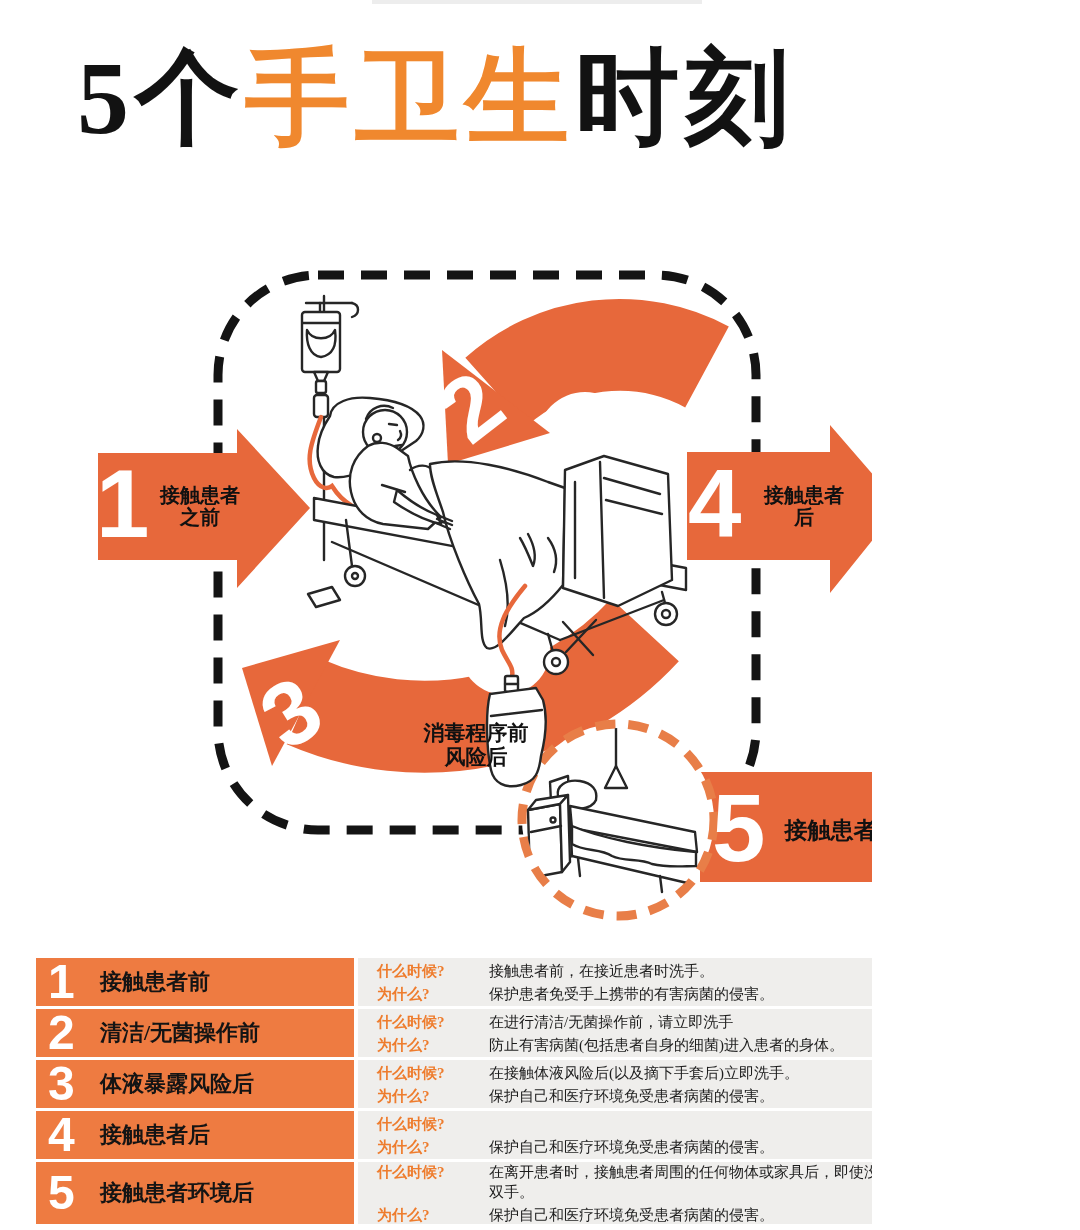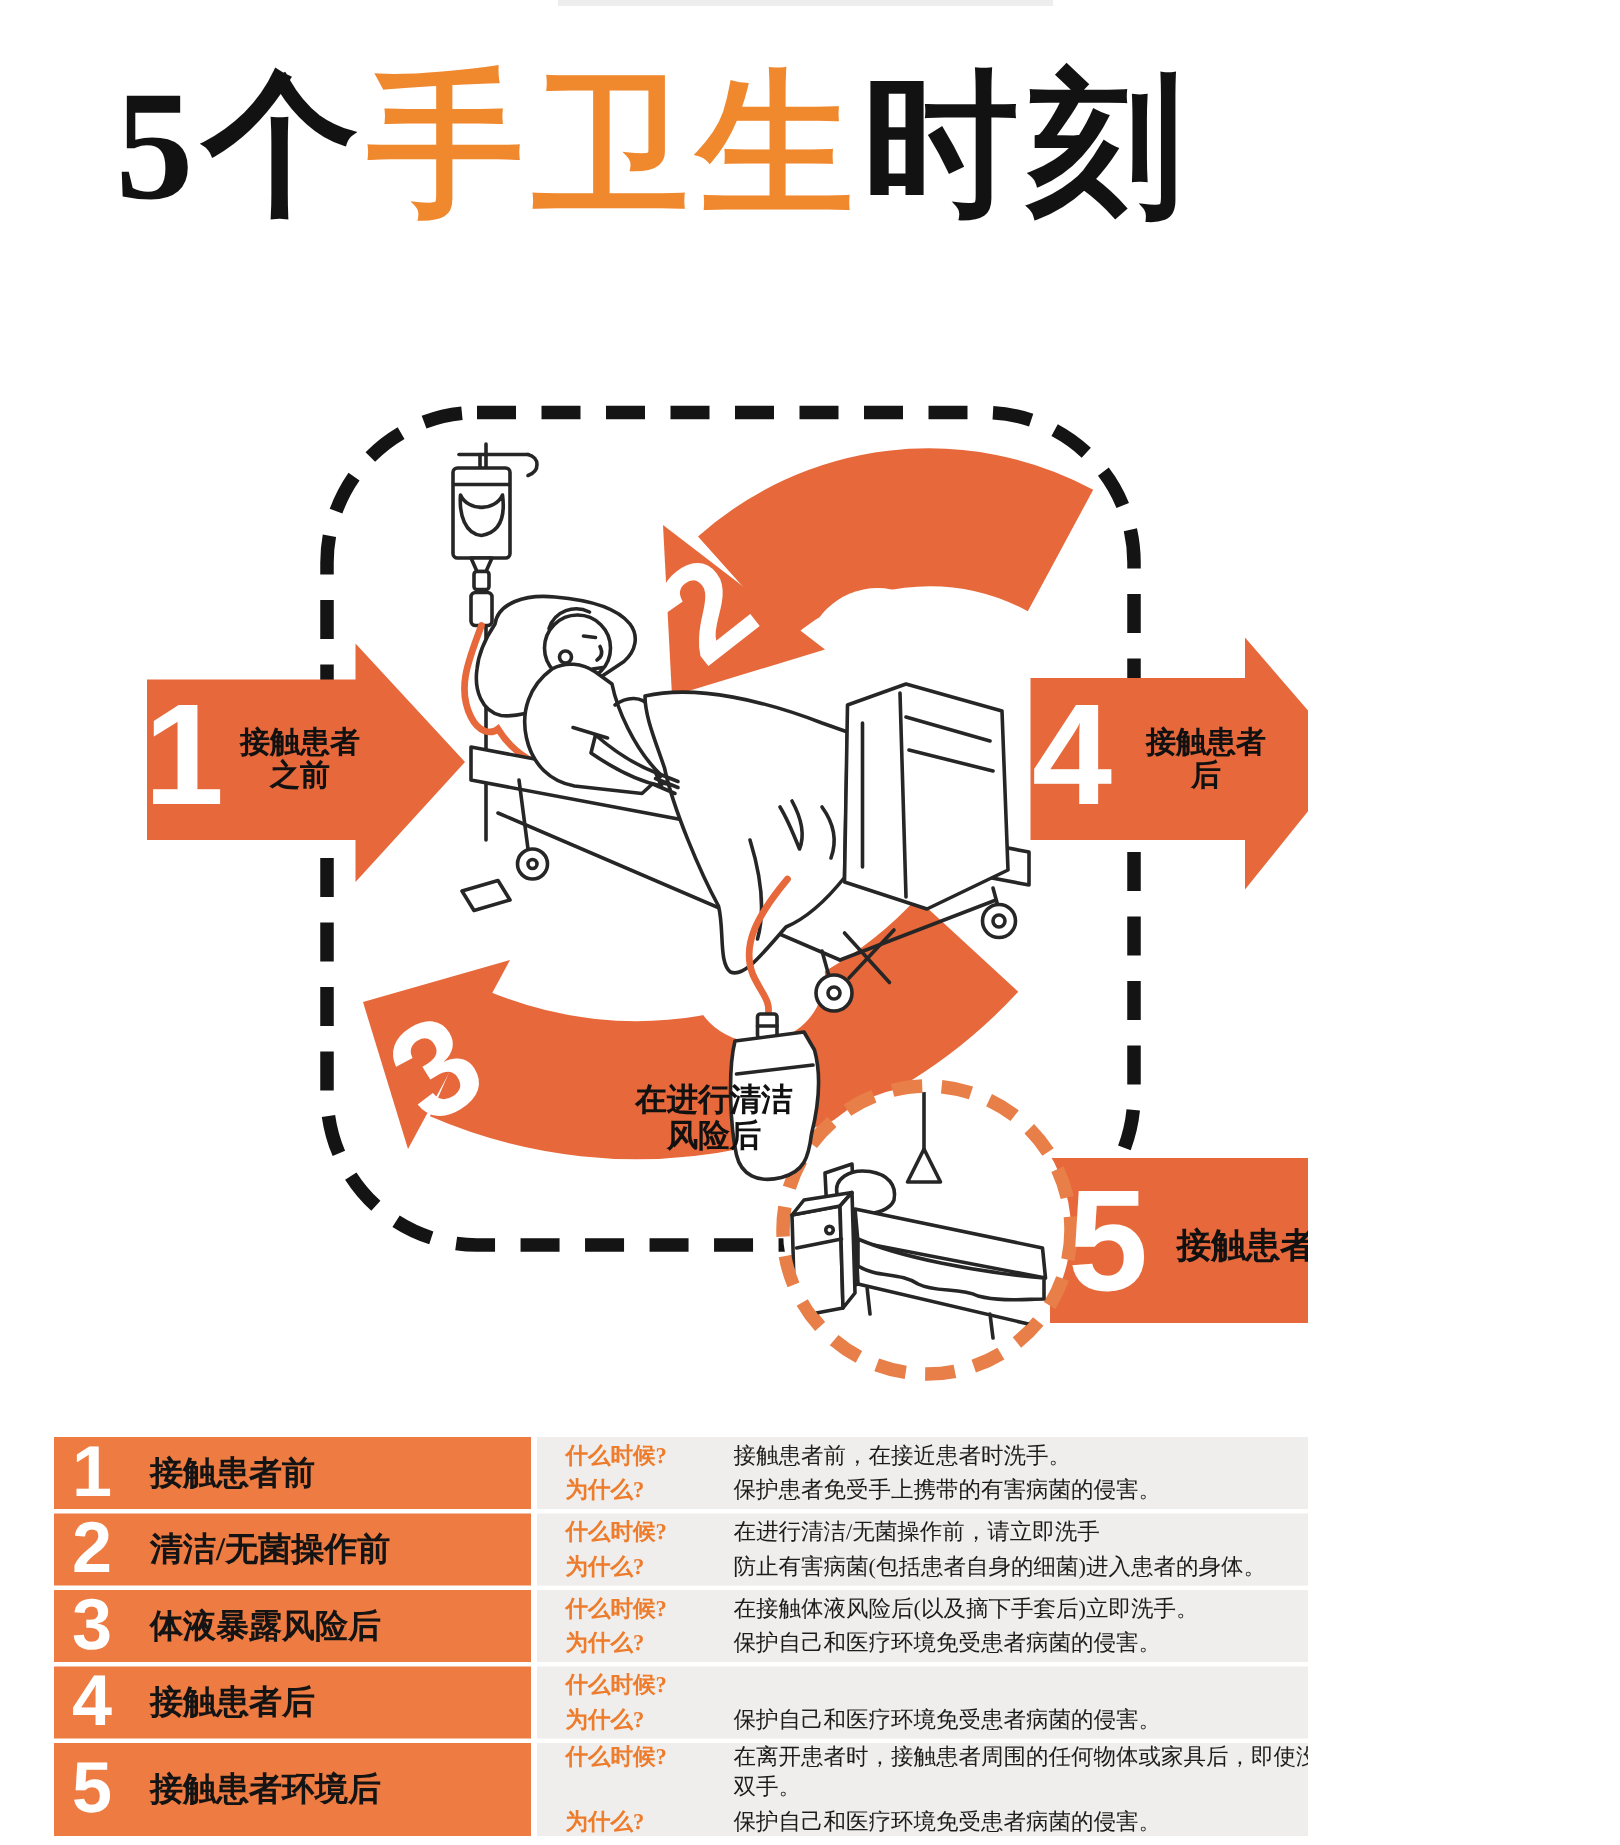--- a/index.html
+++ b/index.html
@@ -194,21 +194,21 @@
   <div class="num n2">2</div>
   <div class="num n3">3</div>
   <div class="num n4">4</div>
   <div class="num n5">5</div>
 
   <div class="alabel l1">
     <div>接触患者</div>
     <div>之前</div>
   </div>
   <div class="alabel l3">
-    <div>在进行清洁</div>
+    <div>消毒程序前</div>
     <div>风险后</div>
   </div>
   <div class="alabel l4">
     <div>接触患者</div>
     <div>后</div>
   </div>
   <div class="alabel l5">
     <div>接触患者环境后</div>
   </div>
 

